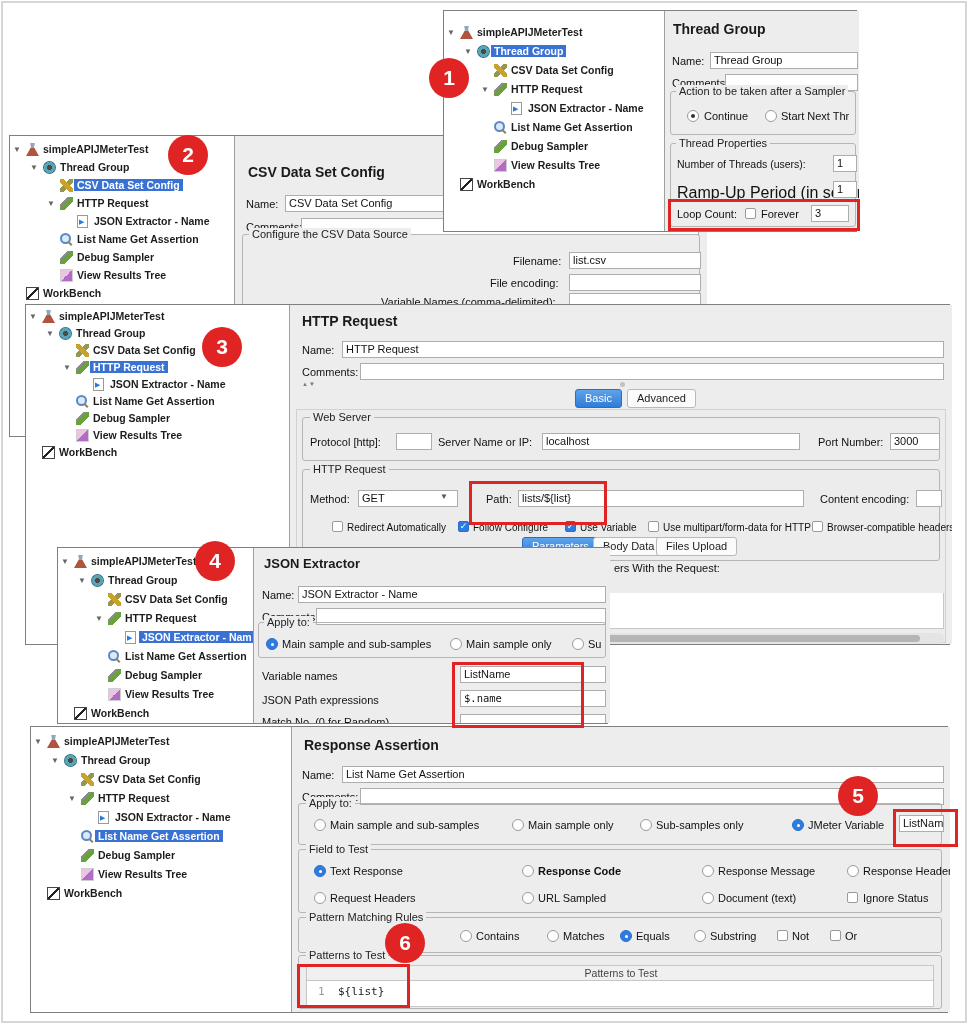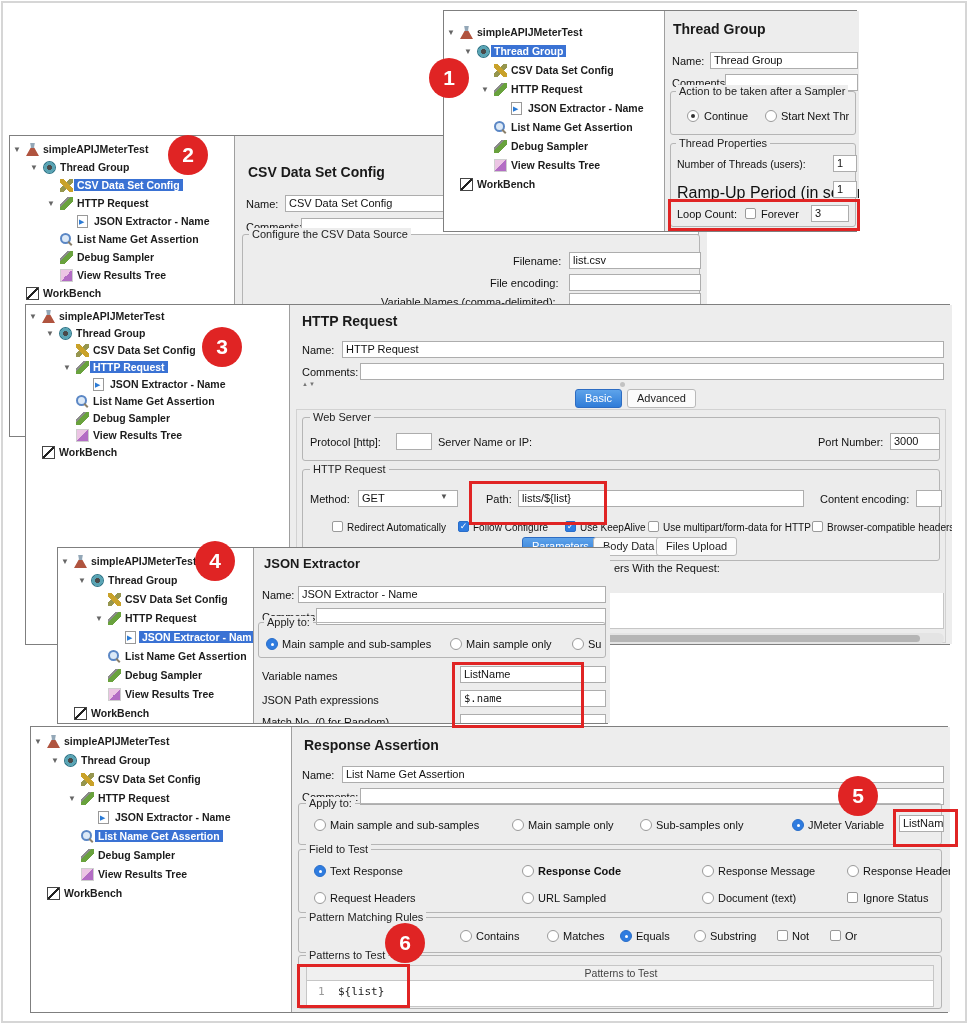--- a/index.html
+++ b/index.html
@@ -243,37 +243,38 @@
       <div class="splitarrows" style="left:12px;top:76px;">▲▼</div>
       <div class="dot" style="left:330px;top:77px;"></div>
       <div class="tab on" style="left:285px;top:84px;">Basic</div>
       <div class="tab" style="left:337px;top:84px;">Advanced</div>
       <div class="innerpanel" style="left:6px;top:104px;width:650px;height:234px;"></div>
       <div class="grp" style="left:12px;top:112px;width:638px;height:44px;"></div>
       <div class="leg" style="left:20px;top:106px;background:#ececec;">Web Server</div>
       <div class="lbl" style="left:20px;top:131px;">Protocol [http]:</div>
       <div class="fld" style="left:106px;top:128px;width:28px;"></div>
       <div class="lbl" style="left:148px;top:131px;">Server Name or IP:</div>
+      <div class="fld" style="left:252px;top:128px;width:250px;">localhost</div>
       <div class="lbl" style="left:528px;top:131px;">Port Number:</div>
       <div class="fld" style="left:600px;top:128px;width:42px;">3000</div>
       <div class="grp" style="left:12px;top:164px;width:638px;height:92px;"></div>
       <div class="leg" style="left:20px;top:158px;background:#ececec;">HTTP Request</div>
       <div class="lbl" style="left:20px;top:188px;">Method:</div>
       <div class="fld" style="left:68px;top:185px;width:92px;">GET</div>
       <div class="lbl" style="left:150px;top:187px;font-size:8px;color:#555;">▼</div>
       <div class="lbl" style="left:196px;top:188px;">Path:</div>
       <div class="fld" style="left:228px;top:185px;width:278px;">lists/${list}</div>
       <div class="lbl" style="left:530px;top:188px;">Content encoding:</div>
       <div class="fld" style="left:626px;top:185px;width:18px;"></div>
       <div class="cb" style="left:42px;top:216px;"></div>
       <div class="smlbl" style="left:57px;top:217px;">Redirect Automatically</div>
       <div class="cb on" style="left:168px;top:216px;"></div>
       <div class="smlbl" style="left:183px;top:217px;">Follow Configure</div>
       <div class="cb on" style="left:275px;top:216px;"></div>
-      <div class="smlbl" style="left:290px;top:217px;">Use KeepAlive</div>
+      <div class="smlbl" style="left:290px;top:217px;">Use Variable</div>
       <div class="cb" style="left:358px;top:216px;"></div>
       <div class="smlbl" style="left:373px;top:217px;">Use multipart/form-data for HTTP</div>
       <div class="cb" style="left:522px;top:216px;"></div>
       <div class="smlbl" style="left:537px;top:217px;">Browser-compatible headers</div>
       <div class="tab on" style="left:232px;top:232px;">Parameters</div>
       <div class="tab" style="left:303px;top:232px;">Body Data</div>
       <div class="tab" style="left:366px;top:232px;">Files Upload</div>
       <div class="lbl" style="left:324px;top:257px;">ers With the Request:</div>
       <div class="tbody" style="left:8px;top:288px;width:646px;height:36px;"></div>
       <div class="strack" style="left:8px;top:328px;width:646px;height:11px;"></div>

